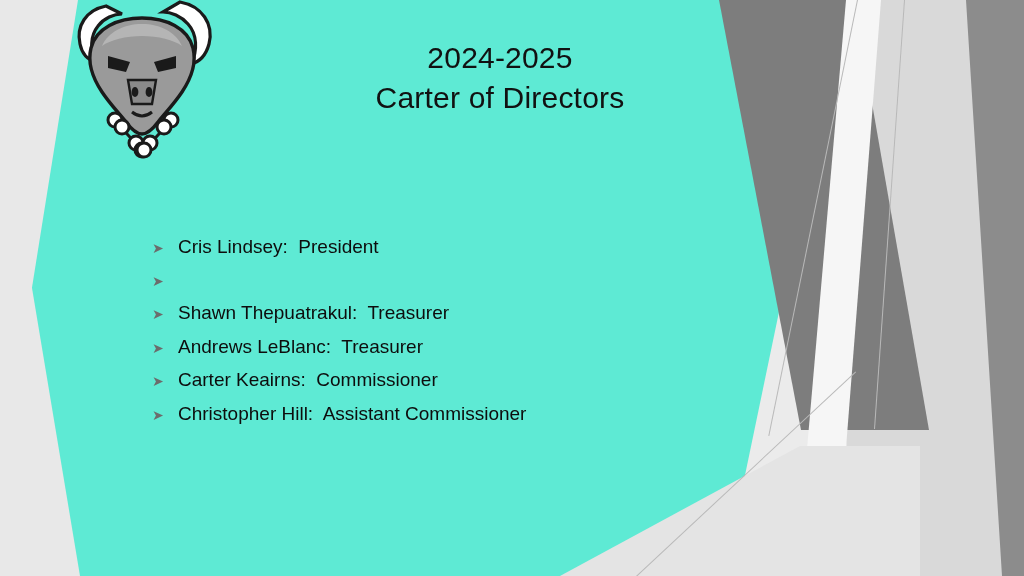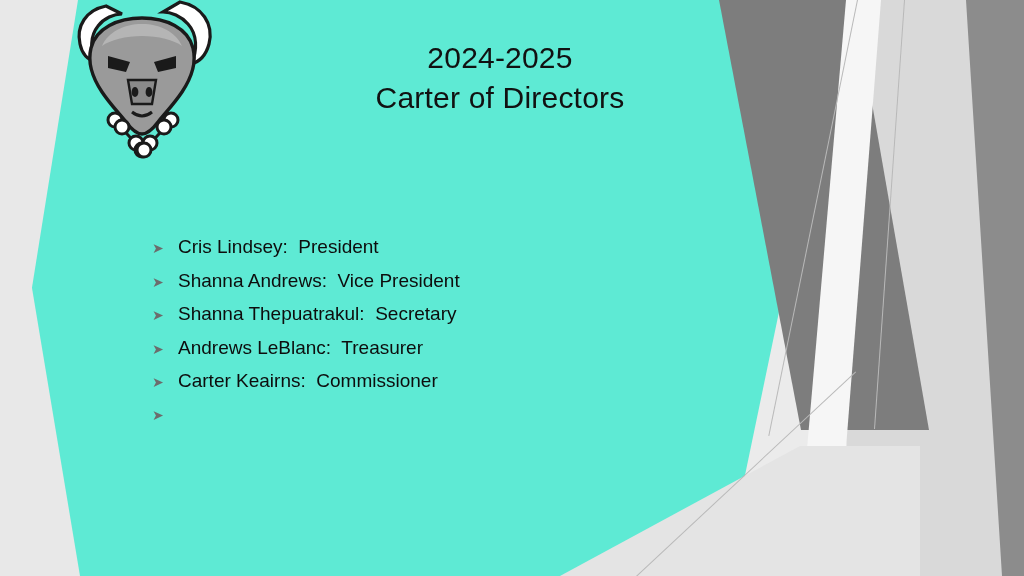--- a/index.html
+++ b/index.html
@@ -221,37 +221,37 @@
 
   <div class="bullets">
 
     <div class="bullet-row">
       <span class="bullet-mark">➤</span>
       <span class="bullet-text">Cris Lindsey:  President</span>
     </div>
 
     <div class="bullet-row">
       <span class="bullet-mark">➤</span>
-      <span class="bullet-text">Shanna Andrews:  Vice President</span>
-    </div>
-
-    <div class="bullet-row">
-      <span class="bullet-mark">➤</span>
-      <span class="bullet-text">Shanna Thepuatrakul:  Secretary</span>
+    </div>
+
+    <div class="bullet-row">
+      <span class="bullet-mark">➤</span>
+      <span class="bullet-text">Shawn Thepuatrakul:  Treasurer</span>
     </div>
 
     <div class="bullet-row">
       <span class="bullet-mark">➤</span>
       <span class="bullet-text">Andrews LeBlanc:  Treasurer</span>
     </div>
 
     <div class="bullet-row">
       <span class="bullet-mark">➤</span>
       <span class="bullet-text">Carter Keairns:  Commissioner</span>
     </div>
 
     <div class="bullet-row">
       <span class="bullet-mark">➤</span>
+      <span class="bullet-text">Christopher Hill:  Assistant Commissioner</span>
     </div>
 
   </div>
 
 </div>
 
 </body></html>

